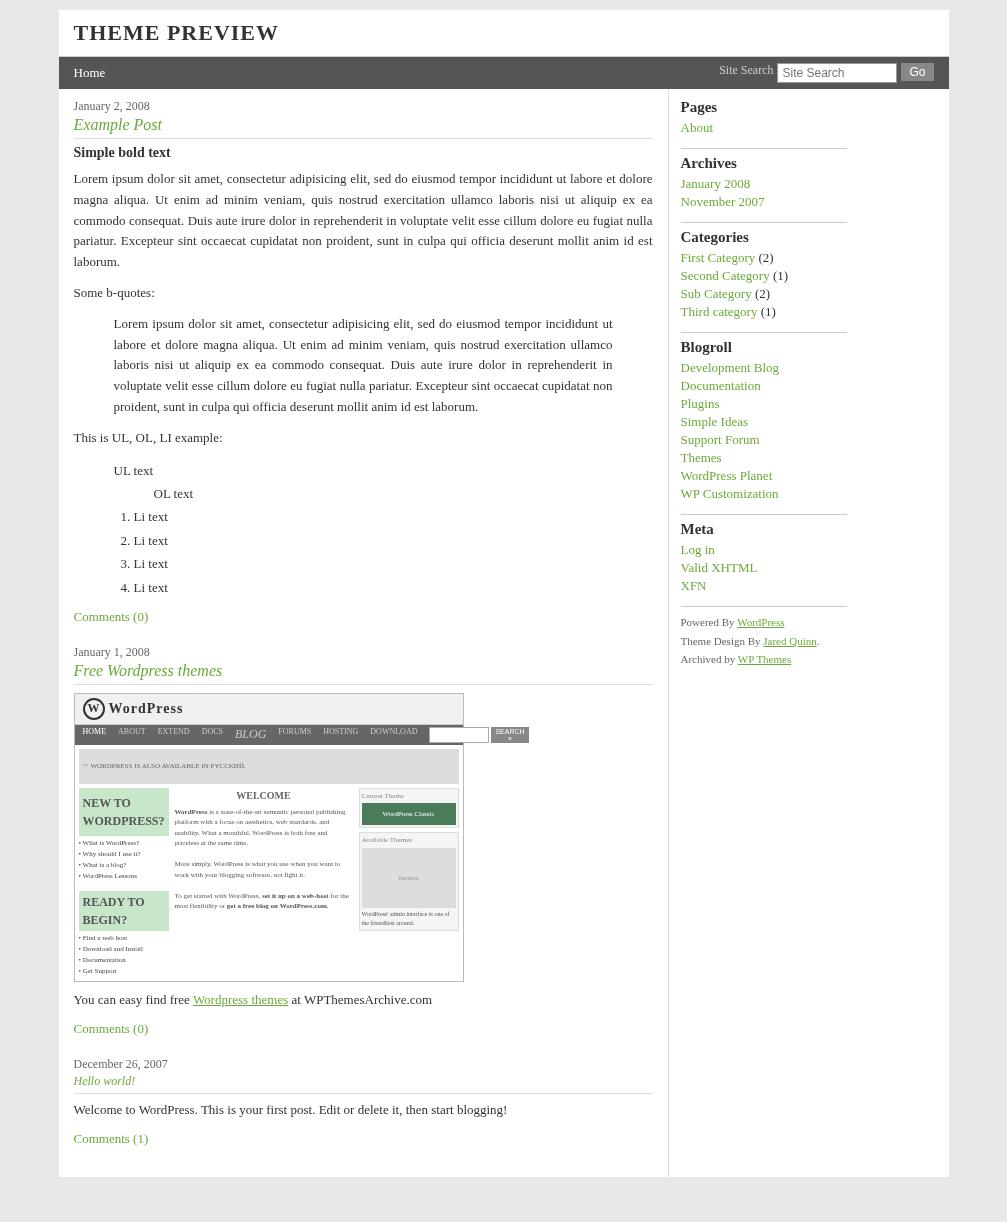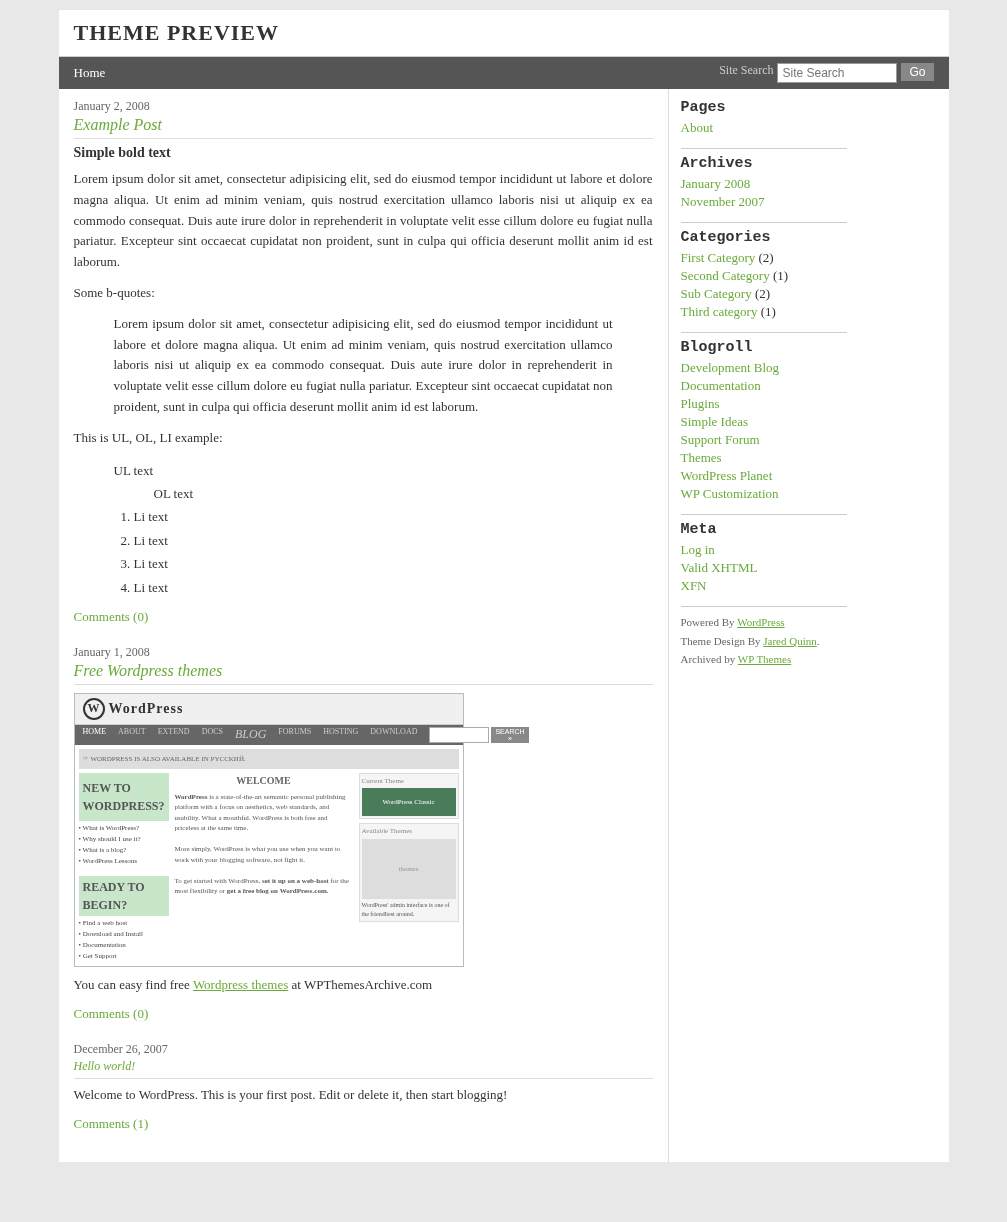--- a/index.html
+++ b/index.html
@@ -30,21 +30,21 @@
     .post-title { font-size: 16px; color: #6aaa3a; text-decoration: none; display: block; margin-bottom: 6px; border-bottom: 1px solid #ddd; padding-bottom: 4px; font-style: italic; }
     .post-subtitle { font-size: 14px; font-weight: bold; margin-bottom: 8px; }
     .post-content { font-size: 13px; line-height: 1.6; margin-bottom: 10px; text-align: justify; }
     .blockquote-text { margin: 10px 40px; font-size: 13px; line-height: 1.6; text-align: justify; }
     .list-section { margin: 10px 0 10px 40px; font-size: 13px; line-height: 1.8; }
     .post-comments { color: #6aaa3a; text-decoration: none; font-size: 13px; display: block; margin: 8px 0; }
     .post { margin-bottom: 20px; }
 
     
     .sidebar-section { margin-bottom: 12px; }
-    .sidebar-title { font-size: 15px; font-weight: bold; color: #333; margin-bottom: 4px; font-family: Liberation Mono, monospace; }
+    .sidebar-title { font-size: 15px; font-weight: bold; color: #333; margin-bottom: 4px; font-family: Liberation Serif, serif; }
     .sidebar-list { list-style: none; }
     .sidebar-list li { margin-bottom: 2px; }
     .sidebar-list a { color: #6aaa3a; text-decoration: none; font-size: 13px; }
     .sidebar-divider { border: none; border-top: 1px solid #ccc; margin: 6px 0; }
 
     .hello-world-title { font-size: 12px; color: #6aaa3a; font-style: italic; text-decoration: none; display: block; margin-bottom: 6px; border-bottom: 1px solid #ddd; padding-bottom: 4px; }
     
     
     .wp-screenshot { width: 390px; border: 1px solid #bbb; background: #fff; margin: 8px 0; padding: 0; }
     .wp-ss-header { background: #f0f0f0; border-bottom: 1px solid #ccc; padding: 4px 8px; display: flex; align-items: center; gap: 8px; }
@@ -123,21 +123,21 @@
             <span style="font-size:8px; color:#ccc;">FORUMS</span>
             <span style="font-size:8px; color:#ccc;">HOSTING</span>
             <span style="font-size:8px; color:#ccc;">DOWNLOAD</span>
             <span style="margin-left:auto; display:flex; gap:2px;">
               <input type="text" style="font-size: 7px; padding: 1px; width: 60px; border: 1px solid rgb(170, 170, 170);">
               <button style="font-size:7px; background:#888; color:#fff; border:none; padding:1px 4px;">SEARCH »</button>
             </span>
           </div>
           <div style="padding: 4px; display:flex; gap:6px; background:#fff;">
             <div style="flex:1; font-size:8px; color:#555; line-height:1.5;">
-              <div style="background:#ddd; height:20px; margin-bottom:4px; display:flex; align-items:center; padding:2px 4px;">
+              <div style="background:#ddd; height:35px; margin-bottom:4px; display:flex; align-items:center; padding:2px 4px;">
                 <span style="font-size:7px; color:#666;">☞ WORDPRESS IS ALSO AVAILABLE IN PYCCKИЙ.</span>
               </div>
               <div style="display:flex; gap:6px;">
                 <div style="width:90px;">
                   <div style="background:#c8e6c9; padding:6px 4px; font-size:12px; font-weight:bold; margin-bottom:2px;">NEW TO WORDPRESS?</div>
                   <div style="font-size:7px; line-height:1.6; color:#444;">
                     <div>• What is WordPress?</div>
                     <div>• Why should I use it?</div>
                     <div>• What is a blog?</div>
                     <div>• WordPress Lessons</div>
@@ -156,21 +156,21 @@
                   <div style="text-align:center; font-size:10px; font-weight:bold; color:#666; margin-bottom:4px;">WELCOME</div>
                   <div style="font-size:7px; color:#555; line-height:1.5;">
                     <strong>WordPress</strong> is a state-of-the-art semantic personal publishing platform with a focus on aesthetics, web standards, and usability. What a mouthful. WordPress is both free and priceless at the same time.<br><br>
                     More simply, WordPress is what you use when you want to work with your blogging software, not fight it.<br><br>
                     To get started with WordPress, <strong>set it up on a web-host</strong> for the most flexibility or <strong>get a free blog on WordPress.com.</strong>
                   </div>
                 </div>
                 <div style="width:100px;">
                   <div style="background:#f5f5f5; border:1px solid #ddd; padding:2px; margin-bottom:4px;">
                     <div style="font-size:7px; color:#888; margin-bottom:2px;">Current Theme</div>
-                    <div style="background:#4a7c59; height:28px; display:flex; align-items:center; justify-content:center;">
+                    <div style="background:#4a7c59; height:22px; display:flex; align-items:center; justify-content:center;">
                       <span style="font-size:7px; color:#fff;">WordPress Classic</span>
                     </div>
                   </div>
                   <div style="background:#f5f5f5; border:1px solid #ddd; padding:2px;">
                     <div style="font-size:7px; color:#888; margin-bottom:2px;">Available Themes</div>
                     <div style="background:#ddd; height:60px; font-size:7px; color:#999; display:flex; align-items:center; justify-content:center;">themes</div>
                     <div style="font-size:6px; color:#555; margin-top:2px;">WordPress' admin interface is one of the friendliest around.</div>
                   </div>
                 </div>
               </div>

